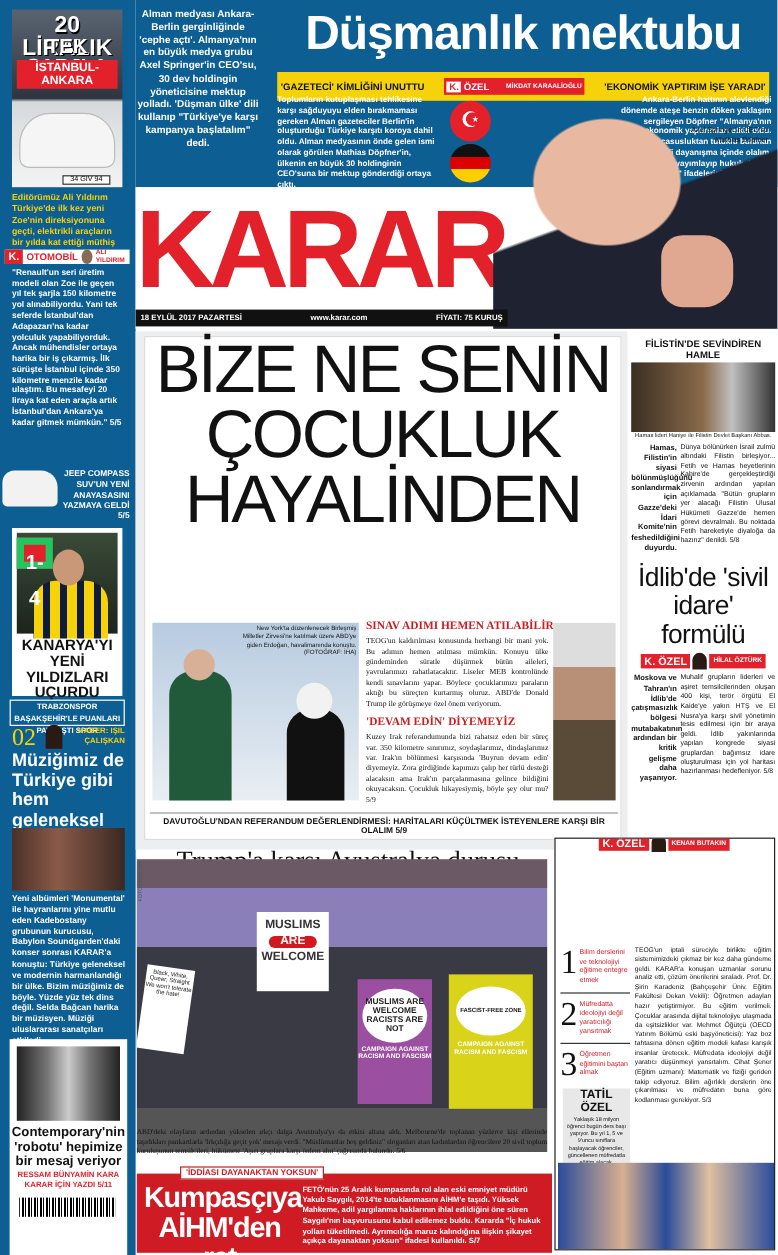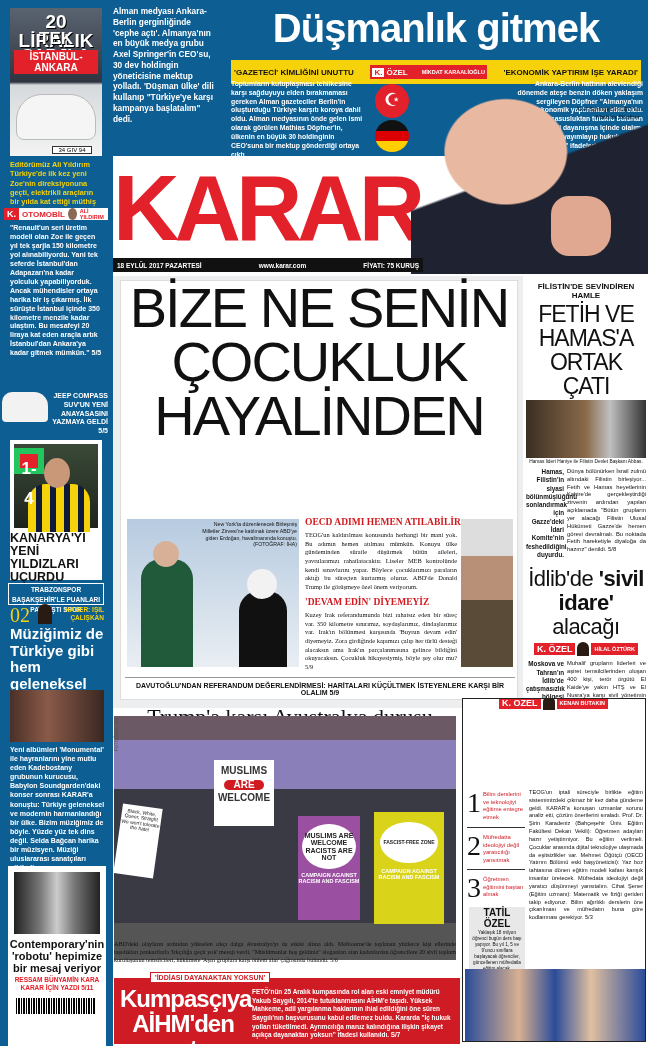--- a/index.html
+++ b/index.html
@@ -19,36 +19,36 @@
 .kb{background:#e3212a;color:#fff;font-weight:bold;font-size:9px;padding:0 3px;height:12px;line-height:12px}
 .kb2{color:#e3212a;font-weight:bold;font-size:8px;padding:0 3px}
 .mini-av{width:12px;height:12px;border-radius:50%;background:#8a6a55}
 #jeep{position:absolute;left:2px;top:392px;width:46px;height:30px;background:#f2f2f2;border-radius:10px 14px 4px 4px}
 #jeep-txt{position:absolute;left:46px;top:392px;width:62px;text-align:right;color:#fff;font-size:7px;font-weight:bold;line-height:1.25}
 #sport{position:absolute;left:10px;top:440px;width:92px;height:140px;background:#fff}
 #sport .ph{position:absolute;left:4px;top:4px;width:84px;height:84px;background:linear-gradient(#3a4a38,#1d241c)}
 #sport .jersey{position:absolute;left:14px;top:40px;width:62px;height:48px;background:repeating-linear-gradient(90deg,#f5d20a 0 8px,#101a3a 8px 14px);border-radius:18px 18px 0 0}
 #sport .head{position:absolute;left:30px;top:14px;width:26px;height:30px;background:#c89878;border-radius:50%}
 #score{position:absolute;left:4px;top:8px;width:30px;height:26px;background:#e3212a;color:#fff;font-weight:bold;font-size:17px;text-align:center;line-height:30px;border:6px solid #22c55e}
-#sport .ttl{position:absolute;left:0;top:92px;width:100%;font-weight:bold;font-size:12.5px;line-height:1.05;color:#111}
+#sport .ttl{position:absolute;left:0;top:92px;width:100%;text-align:center;font-weight:bold;font-size:12.5px;line-height:1.05;color:#111}
 #tsbox{position:absolute;left:8px;top:583px;width:96px;height:22px;border:1px solid #fff;color:#fff;font-size:6.5px;font-weight:bold;text-align:center;line-height:10px;padding-top:1px}
 #num02{position:absolute;left:10px;top:604px;color:#f5d20a;font-size:20px;font-family:"Liberation Serif",serif}
 #num02av{position:absolute;left:38px;top:604px;width:14px;height:20px;background:#2a1a14;border-radius:7px 7px 0 0}
 #haber{position:absolute;left:56px;top:606px;width:48px;text-align:right;color:#f5d20a;font-size:6.5px;font-weight:bold;line-height:1.2}
 #muz{position:absolute;left:10px;top:626px;width:96px;color:#fff;font-weight:bold;font-size:15px;line-height:1.1}
 #muzph{position:absolute;left:10px;top:690px;width:94px;height:52px;background:linear-gradient(90deg,#4a3028,#8a5a48 40%,#3a2822)}
 #muzt{position:absolute;left:10px;top:745px;width:96px;color:#fff;font-size:7px;line-height:1.3;font-weight:bold}
 #art{position:absolute;left:8px;top:866px;width:98px;height:196px;background:#fff}
 #art .ph{position:absolute;left:6px;top:6px;width:86px;height:62px;background:linear-gradient(90deg,#222,#777 30%,#ccc 50%,#777 70%,#222)}
 #art .ttl{position:absolute;left:0;top:72px;width:100%;text-align:center;font-weight:bold;font-size:11px;line-height:1.1;color:#111}
 #art .by{position:absolute;left:0;top:110px;width:100%;text-align:center;font-weight:bold;font-size:6.5px;line-height:1.3;color:#e3212a}
 #art .bc{position:absolute;left:8px;top:132px;width:80px;height:16px;background:repeating-linear-gradient(90deg,#000 0 1px,#fff 1px 2px,#000 2px 4px,#fff 4px 5px)}
 
 #banner{position:absolute;left:113px;top:0;width:535px;height:156px;background:#0c5e93}
-#ban-left{position:absolute;left:0;top:6px;width:104px;color:#fff;font-size:8.3px;line-height:1.3;font-weight:bold;text-align:left}
+#ban-left{position:absolute;left:0;top:6px;width:104px;color:#fff;font-size:8.3px;line-height:1.3;font-weight:bold;text-align:center}
 #ban-title{position:absolute;left:118px;top:0;width:410px;color:#fff;font-weight:bold;font-size:40px;text-align:center;letter-spacing:-1px;line-height:56px}
 #ban-bar{position:absolute;left:118px;top:60px;width:410px;height:14px;background:#f5d20a;display:flex;justify-content:space-between;align-items:center;font-size:8px;font-weight:bold;color:#111;padding:12px 3px}
 #ban-mid{display:flex;align-items:center;background:#e3212a;height:14px;color:#fff;padding:0 2px}
 #ban-mid .k{background:#fff;color:#e3212a;padding:0 2px;margin-right:2px}
 #ban-l2{position:absolute;left:118px;top:80px;width:136px;color:#fff;font-size:6.8px;line-height:1.3;font-weight:bold}
 #ban-r2{position:absolute;left:390px;top:80px;width:140px;color:#fff;font-size:6.8px;line-height:1.3;font-weight:bold;text-align:right}
 #flag-tr{position:absolute;left:262px;top:84px;width:34px;height:34px;border-radius:50%;background:#e3212a;color:#fff;font-size:18px;text-align:center;line-height:32px}
 #flag-de{position:absolute;left:262px;top:120px;width:34px;height:32px;border-radius:50%;background:linear-gradient(#111 33%,#dd0000 33% 66%,#ffce00 66%)}
 
 #mast{position:absolute;left:113px;top:156px;width:535px;height:118px;background:#fff}
@@ -75,21 +75,21 @@
 
 #rcol{position:absolute;left:526px;top:282px;width:120px}
 .rtag{font-weight:bold;font-size:8px;text-align:center;color:#111}
 #fetih{font-size:23px;line-height:24px;text-align:center;color:#111;letter-spacing:-1px;margin-top:2px}
 #fetph{position:relative;margin-top:2px;width:120px;height:58px;background:linear-gradient(90deg,#3a2e22,#8a6a4a 50%,#c0c0c0 70%,#333)}
 #fetcap{font-size:4.8px;text-align:center;color:#111;margin-top:1px}
 .twocol{display:flex;gap:3px;margin-top:4px}
 .twocol .a{width:38px;text-align:right;font-weight:bold;font-size:6.3px;line-height:1.32;color:#111}
 .twocol .b{flex:1;font-size:5.8px;line-height:1.35;color:#111;text-align:justify}
 #idlib{font-size:22px;line-height:24px;text-align:center;color:#111;margin-top:8px;letter-spacing:-0.5px}
-#idlib b{font-weight:bold}
+#idlib b{font-weight:normal}
 .kozel{display:flex;align-items:center;justify-content:center;gap:2px;margin-top:3px}
 .kozel .r{background:#e3212a;color:#fff;font-weight:bold;font-size:9px;padding:0 3px;line-height:12px}
 .kozel .av{width:12px;height:14px;background:#2a1a14;border-radius:6px 6px 0 0}
 .kozel .n{background:#e3212a;color:#fff;font-size:5.5px;font-weight:bold;padding:0 3px;line-height:12px}
 
 #trumpt{position:absolute;left:120px;top:704px;width:340px;text-align:center;font-family:"Liberation Serif",serif;font-size:22px;color:#111;line-height:26px}
 #credit{position:absolute;left:114px;top:718px;font-size:4.5px;color:#555;writing-mode:vertical-rl;transform:rotate(180deg)}
 #tphoto{position:absolute;left:114px;top:716px;width:342px;height:244px;background:linear-gradient(#6b5a66 0 10%,#8a7fb8 10% 30%,#3a3a44 30% 85%,#555 85%);overflow:hidden}
 .sign{position:absolute;text-align:center;font-weight:bold;line-height:1.05}
 #tcap{position:absolute;left:114px;top:940px;width:342px;font-family:"Liberation Serif",serif;font-size:6.1px;line-height:1.35;color:#111;text-align:justify}
@@ -150,21 +150,21 @@
   <div id="art">
     <div class="ph"></div>
     <div class="ttl">Contemporary'nin 'robotu' hepimize bir mesaj veriyor</div>
     <div class="by">RESSAM BÜNYAMİN KARA KARAR İÇİN YAZDI 5/11</div>
     <div class="bc"></div>
   </div>
 </div>
 
 <div id="banner">
   <div id="ban-left">Alman medyası Ankara-Berlin gerginliğinde 'cephe açtı'. Almanya'nın en büyük medya grubu Axel Springer'in CEO'su, 30 dev holdingin yöneticisine mektup yolladı. 'Düşman ülke' dili kullanıp "Türkiye'ye karşı kampanya başlatalım" dedi.</div>
-  <div id="ban-title">Düşmanlık gitmek</div>
+  <div id="ban-title">Düşmanlık mektubu</div>
   <div id="ban-bar">
     <span>'GAZETECİ' KİMLİĞİNİ UNUTTU</span>
     <span id="ban-mid">
       <span class="k">K.</span>
       <span>ÖZEL</span>
       <span style="font-size:5.5px;margin-left:14px">MİKDAT KARAALİOĞLU</span>
     </span>
     <span>'EKONOMİK YAPTIRIM İŞE YARADI'</span>
   </div>
   <div id="ban-l2">Toplumların kutuplaşması tehlikesine karşı sağduyuyu elden bırakmaması gereken Alman gazeteciler Berlin'in oluşturduğu Türkiye karşıtı koroya dahil oldu. Alman medyasının önde gelen ismi olarak görülen Mathias Döpfner'in, ülkenin en büyük 30 holdinginin CEO'suna bir mektup gönderdiği ortaya çıktı.</div>
@@ -189,38 +189,37 @@
 <div id="mainbg"></div>
 <div id="main">
   <div id="h1">BİZE NE SENİN ÇOCUKLUK HAYALİNDEN</div>
   <div id="erdphoto">
     <div class="p1"></div>
     <div class="h1b"></div>
     <div class="p2"></div>
     <div class="h2b"></div>
     <div id="erdcap">New York'ta düzenlenecek Birleşmiş Milletler Zirvesi'ne katılmak üzere ABD'ye giden Erdoğan, havalimanında konuştu. (FOTOĞRAF: İHA)</div>
   </div>
-  <div class="redh" style="left:184px;top:236px">OECD ADIMI HEMEN ATILABİLİR</div>
+  <div class="redh" style="left:184px;top:236px">SINAV ADIMI HEMEN ATILABİLİR</div>
   <div class="sbody" style="left:184px;top:250px;width:152px">TEOG'un kaldırılması konusunda herhangi bir mani yok. Bu adımın hemen atılması mümkün. Konuyu ülke gündeminden süratle düşürmek bütün aileleri, yavrularımızı rahatlatacaktır. Liseler MEB kontrolünde kendi sınavlarını yapar. Böylece çocuklarımızı paraların aktığı bu süreçten kurtarmış oluruz. ABD'de Donald Trump ile görüşmeye özel önem veriyorum.</div>
   <div class="redh" style="left:184px;top:316px">'DEVAM EDİN' DİYEMEYİZ</div>
   <div class="sbody" style="left:184px;top:330px;width:152px">Kuzey Irak referandumunda bizi rahatsız eden bir süreç var. 350 kilometre sınırımız, soydaşlarımız, dindaşlarımız var. Irak'ın bölünmesi karşısında 'Buyrun devam edin' diyemeyiz. Zora girdiğinde kapımızı çalıp her türlü desteği alacaksın ama Irak'ın parçalanmasına gelince bildiğini okuyacaksın. Çocukluk hikayesiymiş, böyle şey olur mu? 5/9</div>
   <div id="barzphoto"></div>
   <div id="bottomline">DAVUTOĞLU'NDAN REFERANDUM DEĞERLENDİRMESİ: HARİTALARI KÜÇÜLTMEK İSTEYENLERE KARŞI BİR OLALIM 5/9</div>
 </div>
 
 <div id="rcol">
   <div class="rtag">FİLİSTİN'DE SEVİNDİREN HAMLE</div>
-  <div id="fetih">FETİH VE HAMAS'A ORTAK ÇATI</div>
   <div id="fetph"></div>
   <div id="fetcap">Hamas lideri Haniye ile Filistin Devlet Başkanı Abbas.</div>
   <div class="twocol">
     <div class="a">Hamas, Filistin'in siyasi bölünmüşlüğünü sonlandırmak için Gazze'deki İdari Komite'nin feshedildiğini duyurdu.</div>
     <div class="b">Dünya bölünürken İsrail zulmü altındaki Filistin birleşiyor... Fetih ve Hamas heyetlerinin Kahire'de gerçekleştirdiği zirvenin ardından yapılan açıklamada "Bütün grupların yer alacağı Filistin Ulusal Hükümeti Gazze'de hemen görevi devralmalı. Bu noktada Fetih hareketiyle diyaloğa da hazırız" denildi. 5/8</div>
   </div>
-  <div id="idlib"><span>İdlib'de </span><b>'sivil</b><br><b>idare'</b><span> alacağı</span></div>
+  <div id="idlib"><span>İdlib'de </span><b>'sivil</b><br><b>idare'</b><span> formülü</span></div>
   <div class="kozel">
     <span class="r">K. <span>ÖZEL</span></span>
     <span class="av"></span>
     <span class="n">HİLAL ÖZTÜRK</span>
   </div>
   <div class="twocol">
     <div class="a">Moskova ve Tahran'ın İdlib'de çatışmasızlık bölgesi mutabakatının ardından bir kritik gelişme daha yaşanıyor.</div>
     <div class="b">Muhalif grupların liderleri ve aşiret temsilcilerinden oluşan 400 kişi, terör örgütü El Kaide'ye yakın HTŞ ve El Nusra'ya karşı sivil yönetimin tesis edilmesi için bir araya geldi. İdlib yakınlarında yapılan kongrede siyasi gruplardan bağımsız idare oluşturulması için yol haritası hazırlanması hedefleniyor. 5/8</div>
   </div>
 </div>

